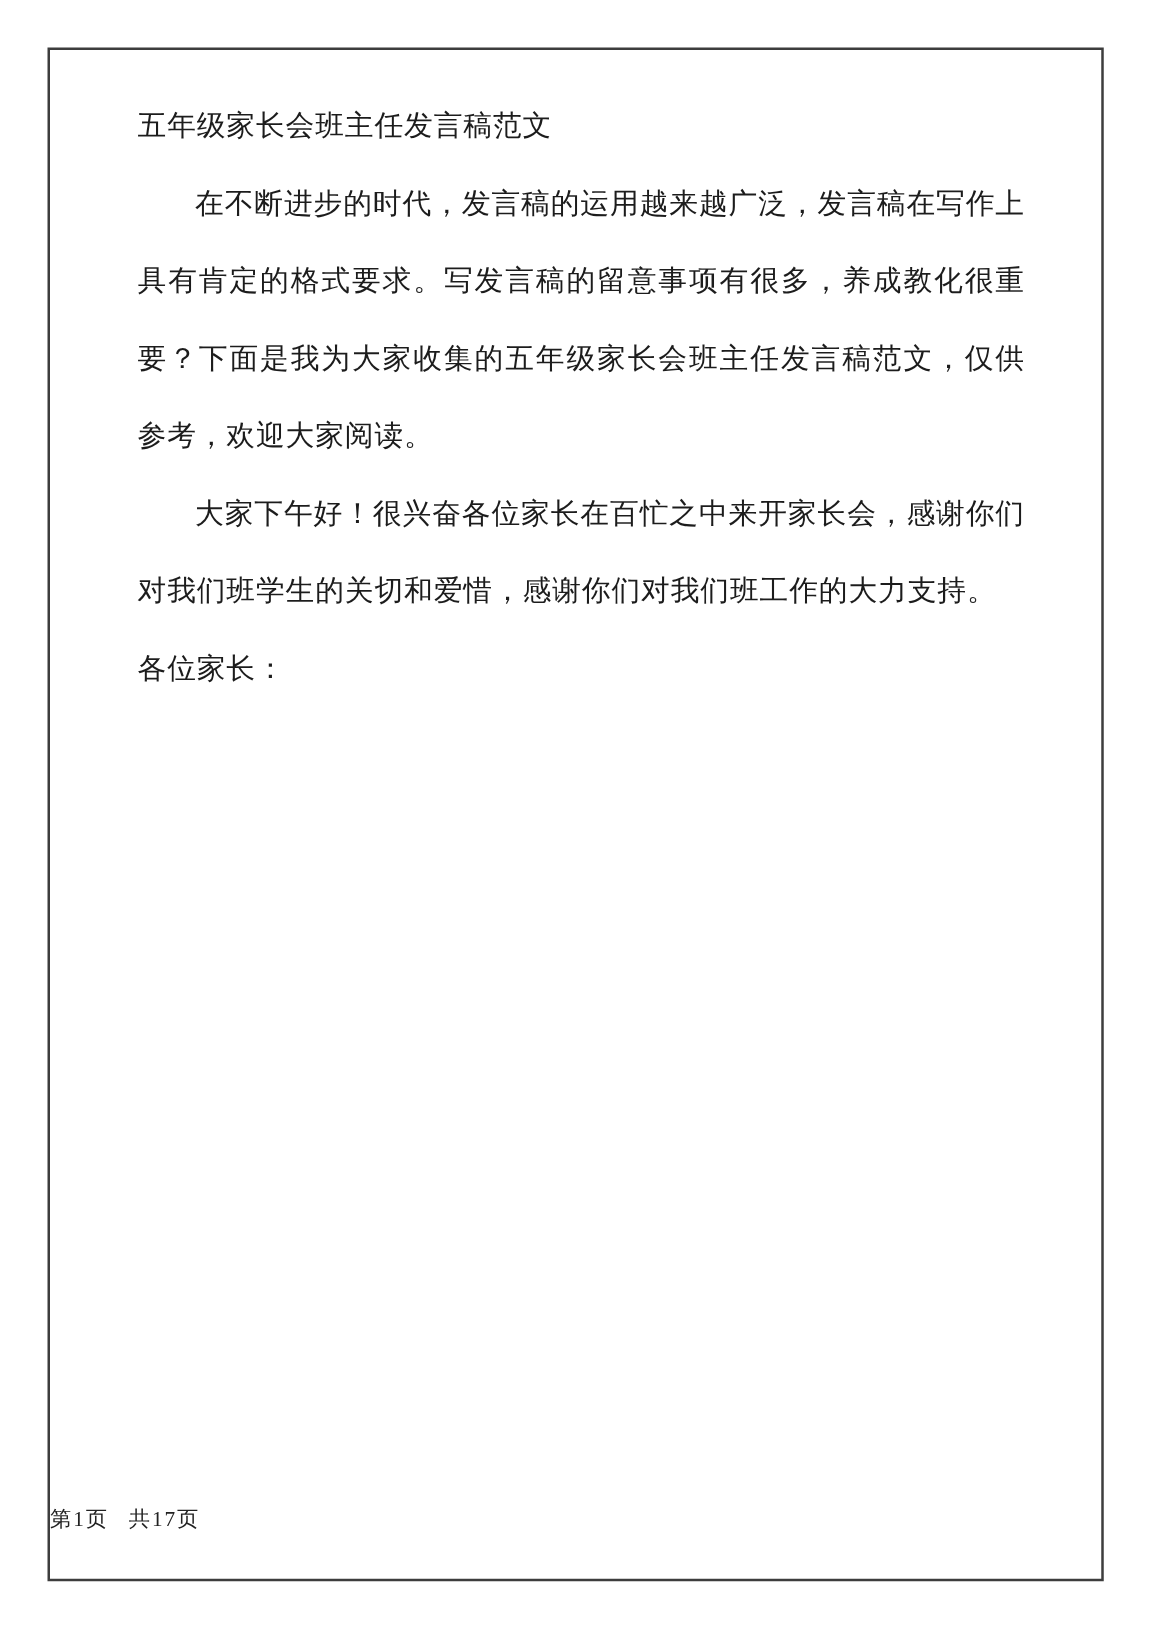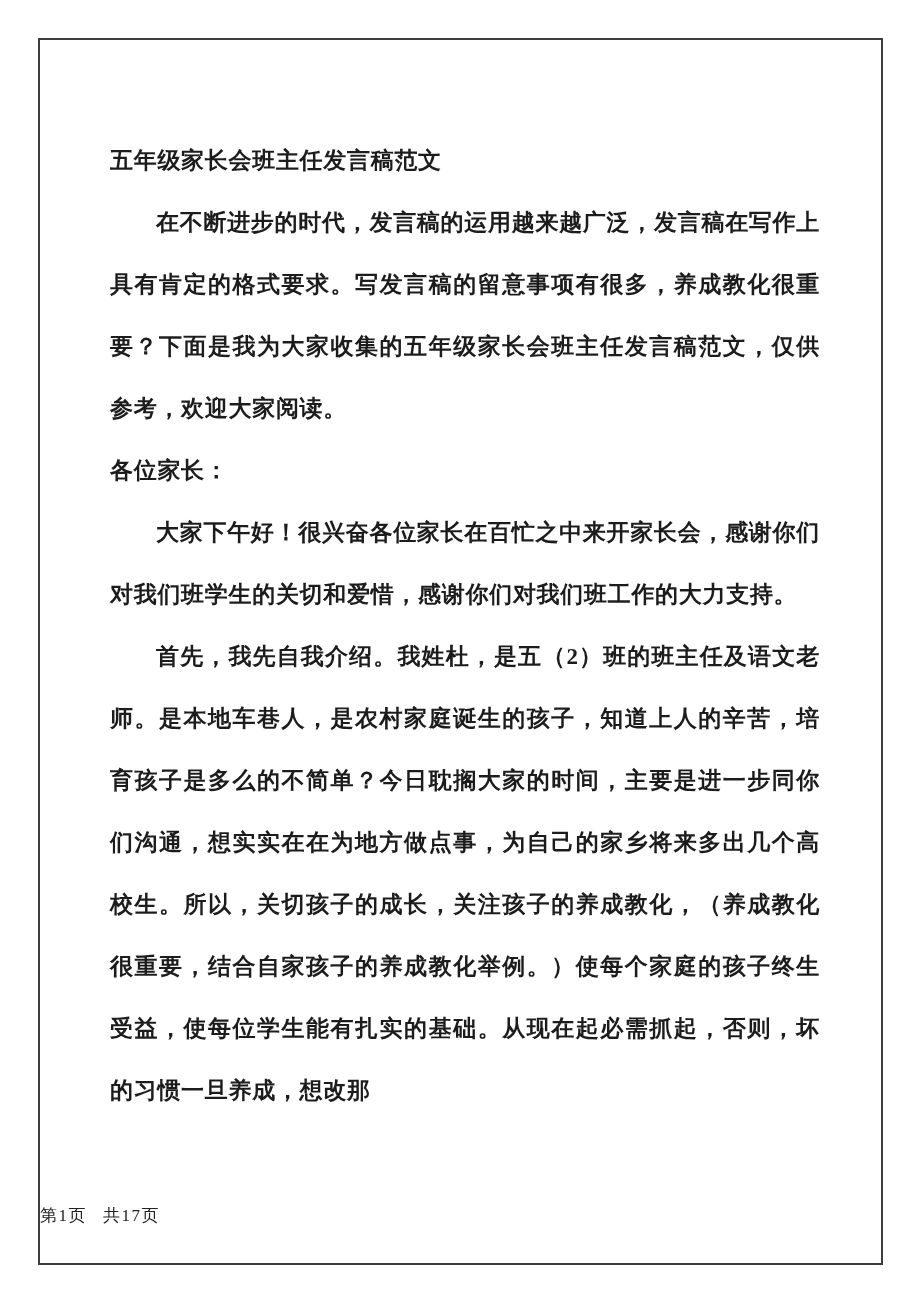--- a/index.html
+++ b/index.html
@@ -12,22 +12,21 @@
     overflow: hidden;
   }
   .page {
     position: absolute;
     left: 38px; top: 38px;
     width: 845px; height: 1227px;
     border: 2px solid #3d3d3d;
     background: #ffffff;
   }
   .content {
-    padding: 90px 61px 0 70px;
-    font-weight: bold;
+    padding: 30px 61px 0 70px;
   }
   .doc-title, .para, .heading {
     font-size: 23px;
     letter-spacing: 0.7px;
     line-height: 62px;
     text-align: justify;
   }
   .indent { text-indent: 2em; }
   .heading { margin-top: 44px; }
   .footer {
@@ -40,21 +39,20 @@
   }
   .footer .gap { display: inline-block; width: 16px; }
 </style>
 </head>
 <body>
 
 <div class="page">
   <div class="content">
     <div class="doc-title"><span>五年级家长会班主任发言稿范文</span></div>
     <div class="para indent">在不断进步的时代，发言稿的运用越来越广泛，发言稿在写作上具有肯定的格式要求。写发言稿的留意事项有很多，养成教化很重要？下面是我为大家收集的五年级家长会班主任发言稿范文，仅供参考，欢迎大家阅读。</div>
+    <div class="para indent">大家下午好！很兴奋各位家长在百忙之中来开家长会，感谢你们对我们班学生的关切和爱惜，感谢你们对我们班工作的大力支持。</div>
     <div class="para">各位家长：</div>
-    <div class="para indent">大家下午好！很兴奋各位家长在百忙之中来开家长会，感谢你们对我们班学生的关切和爱惜，感谢你们对我们班工作的大力支持。</div>
-    <div class="para indent">首先，我先自我介绍。我姓杜，是五（2）班的班主任及语文老师。是本地车巷人，是农村家庭诞生的孩子，知道上人的辛苦，培育孩子是多么的不简单？今日耽搁大家的时间，主要是进一步同你们沟通，想实实在在为地方做点事，为自己的家乡将来多出几个高校生。所以，关切孩子的成长，关注孩子的养成教化，（养成教化很重要，结合自家孩子的养成教化举例。）使每个家庭的孩子终生受益，使每位学生能有扎实的基础。从现在起必需抓起，否则，坏的习惯一旦养成，想改那</div>
   </div>
 
   <div class="footer">
     <span>第1页</span><span class="gap"></span><span>共17页</span>
   </div>
 </div>
 
 </body></html>

